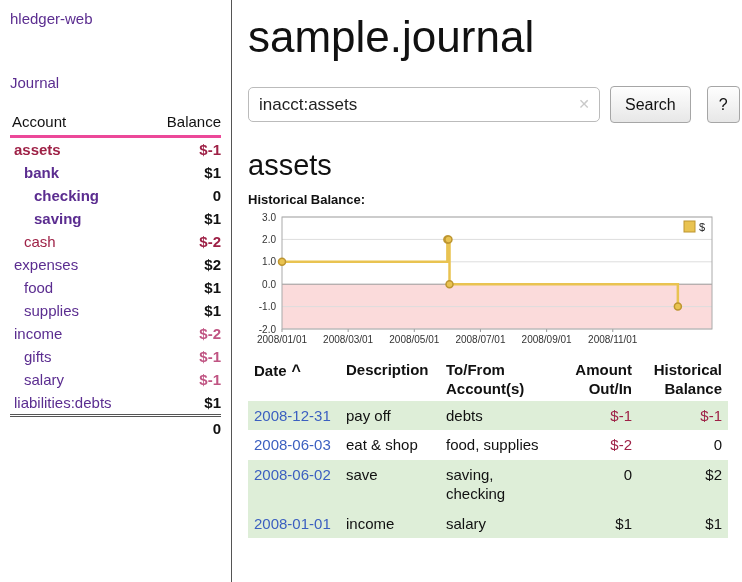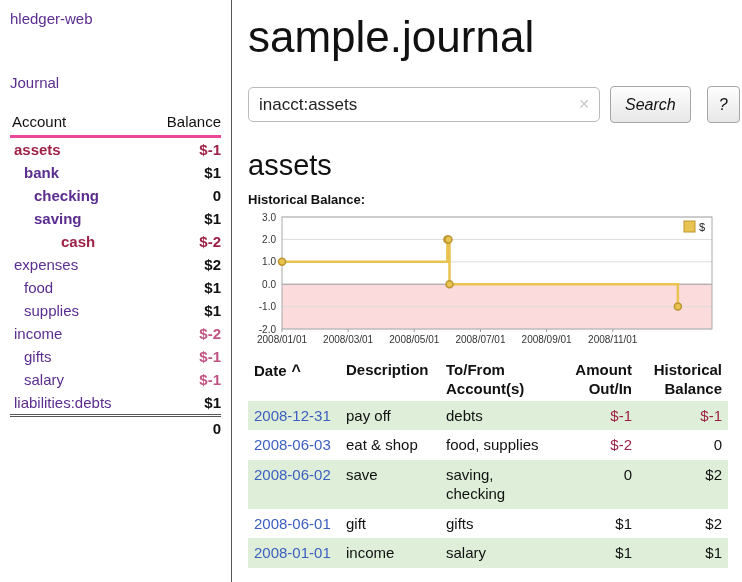--- a/index.html
+++ b/index.html
@@ -36,21 +36,21 @@
   .search-input {
     width: 100%; height: 35px;
     border: 1px solid #bbb; border-radius: 5px;
     font-size: 17px; padding: 0 30px 0 10px;
     color: #222; font-family: inherit;
   }
   .clear-icon { position: absolute; right: 10px; top: 9px; color: #c9c9c9; font-size: 14px; cursor: pointer; }
   .btn {
     height: 37px; border: 1px solid #a6a6a6; border-radius: 4px;
     background: linear-gradient(#fefefe, #e7e7e7);
-    font-size: 16px; font-family: inherit; color: #111; cursor: pointer; font-style: italic;
+    font-size: 16px; font-family: inherit; color: #111; cursor: pointer;
   }
   .search-btn { margin-left: 10px; padding: 0 14px; }
   .help-btn { margin-left: 16px; padding: 0 11px; }
   h2 { font-size: 29px; font-weight: 400; margin: 26px 0 10px; }
   .chart-label { font-size: 13px; font-weight: 700; margin: 4px 0 2px; }
 
   
   .register { width: 480px; border-collapse: collapse; table-layout: fixed; margin-top: 8px; font-size: 15px; }
   .register th { font-weight: 700; text-align: left; vertical-align: top; padding: 2px 6px; line-height: 1.25; }
   .register th.num, .register td.num { text-align: right; }
@@ -85,21 +85,21 @@
         </tr>
         <tr>
           <td style="padding-left: 24px;"><a style="color: rgb(91, 45, 144); font-weight: 700;">checking</a></td>
           <td class="bal" style="color: rgb(17, 17, 17);">0</td>
         </tr>
         <tr>
           <td style="padding-left: 24px;"><a style="color: rgb(91, 45, 144); font-weight: 700;">saving</a></td>
           <td class="bal" style="color: rgb(17, 17, 17);">$1</td>
         </tr>
         <tr>
-          <td style="padding-left: 14px;"><a style="color: rgb(158, 33, 70); font-weight: 700; margin-left: 37px;">cash</a></td>
+          <td style="padding-left: 14px;"><a style="color: rgb(158, 33, 70); font-weight: 400;">cash</a></td>
           <td class="bal" style="color: rgb(158, 33, 70);">$-2</td>
         </tr>
         <tr>
           <td style="padding-left: 4px;"><a style="color: rgb(91, 45, 144);">expenses</a></td>
           <td class="bal" style="color: rgb(17, 17, 17);">$2</td>
         </tr>
         <tr>
           <td style="padding-left: 14px;"><a style="color: rgb(91, 45, 144);">food</a></td>
           <td class="bal" style="color: rgb(17, 17, 17);">$1</td>
         </tr>
@@ -221,27 +221,20 @@
           <td class="num neg">$-2</td>
           <td class="num">0</td>
         </tr>
         <tr class="green">
           <td><a class="date">2008-06-02</a></td>
           <td>save</td>
           <td>saving, checking</td>
           <td class="num">0</td>
           <td class="num">$2</td>
         </tr>
-        <tr>
-          <td><a class="date">2008-06-01</a></td>
-          <td>gift</td>
-          <td>gifts</td>
-          <td class="num">$1</td>
-          <td class="num">$2</td>
-        </tr>
         <tr class="green">
           <td><a class="date">2008-01-01</a></td>
           <td>income</td>
           <td>salary</td>
           <td class="num">$1</td>
           <td class="num">$1</td>
         </tr>
       </tbody>
   </table>
 </div>

